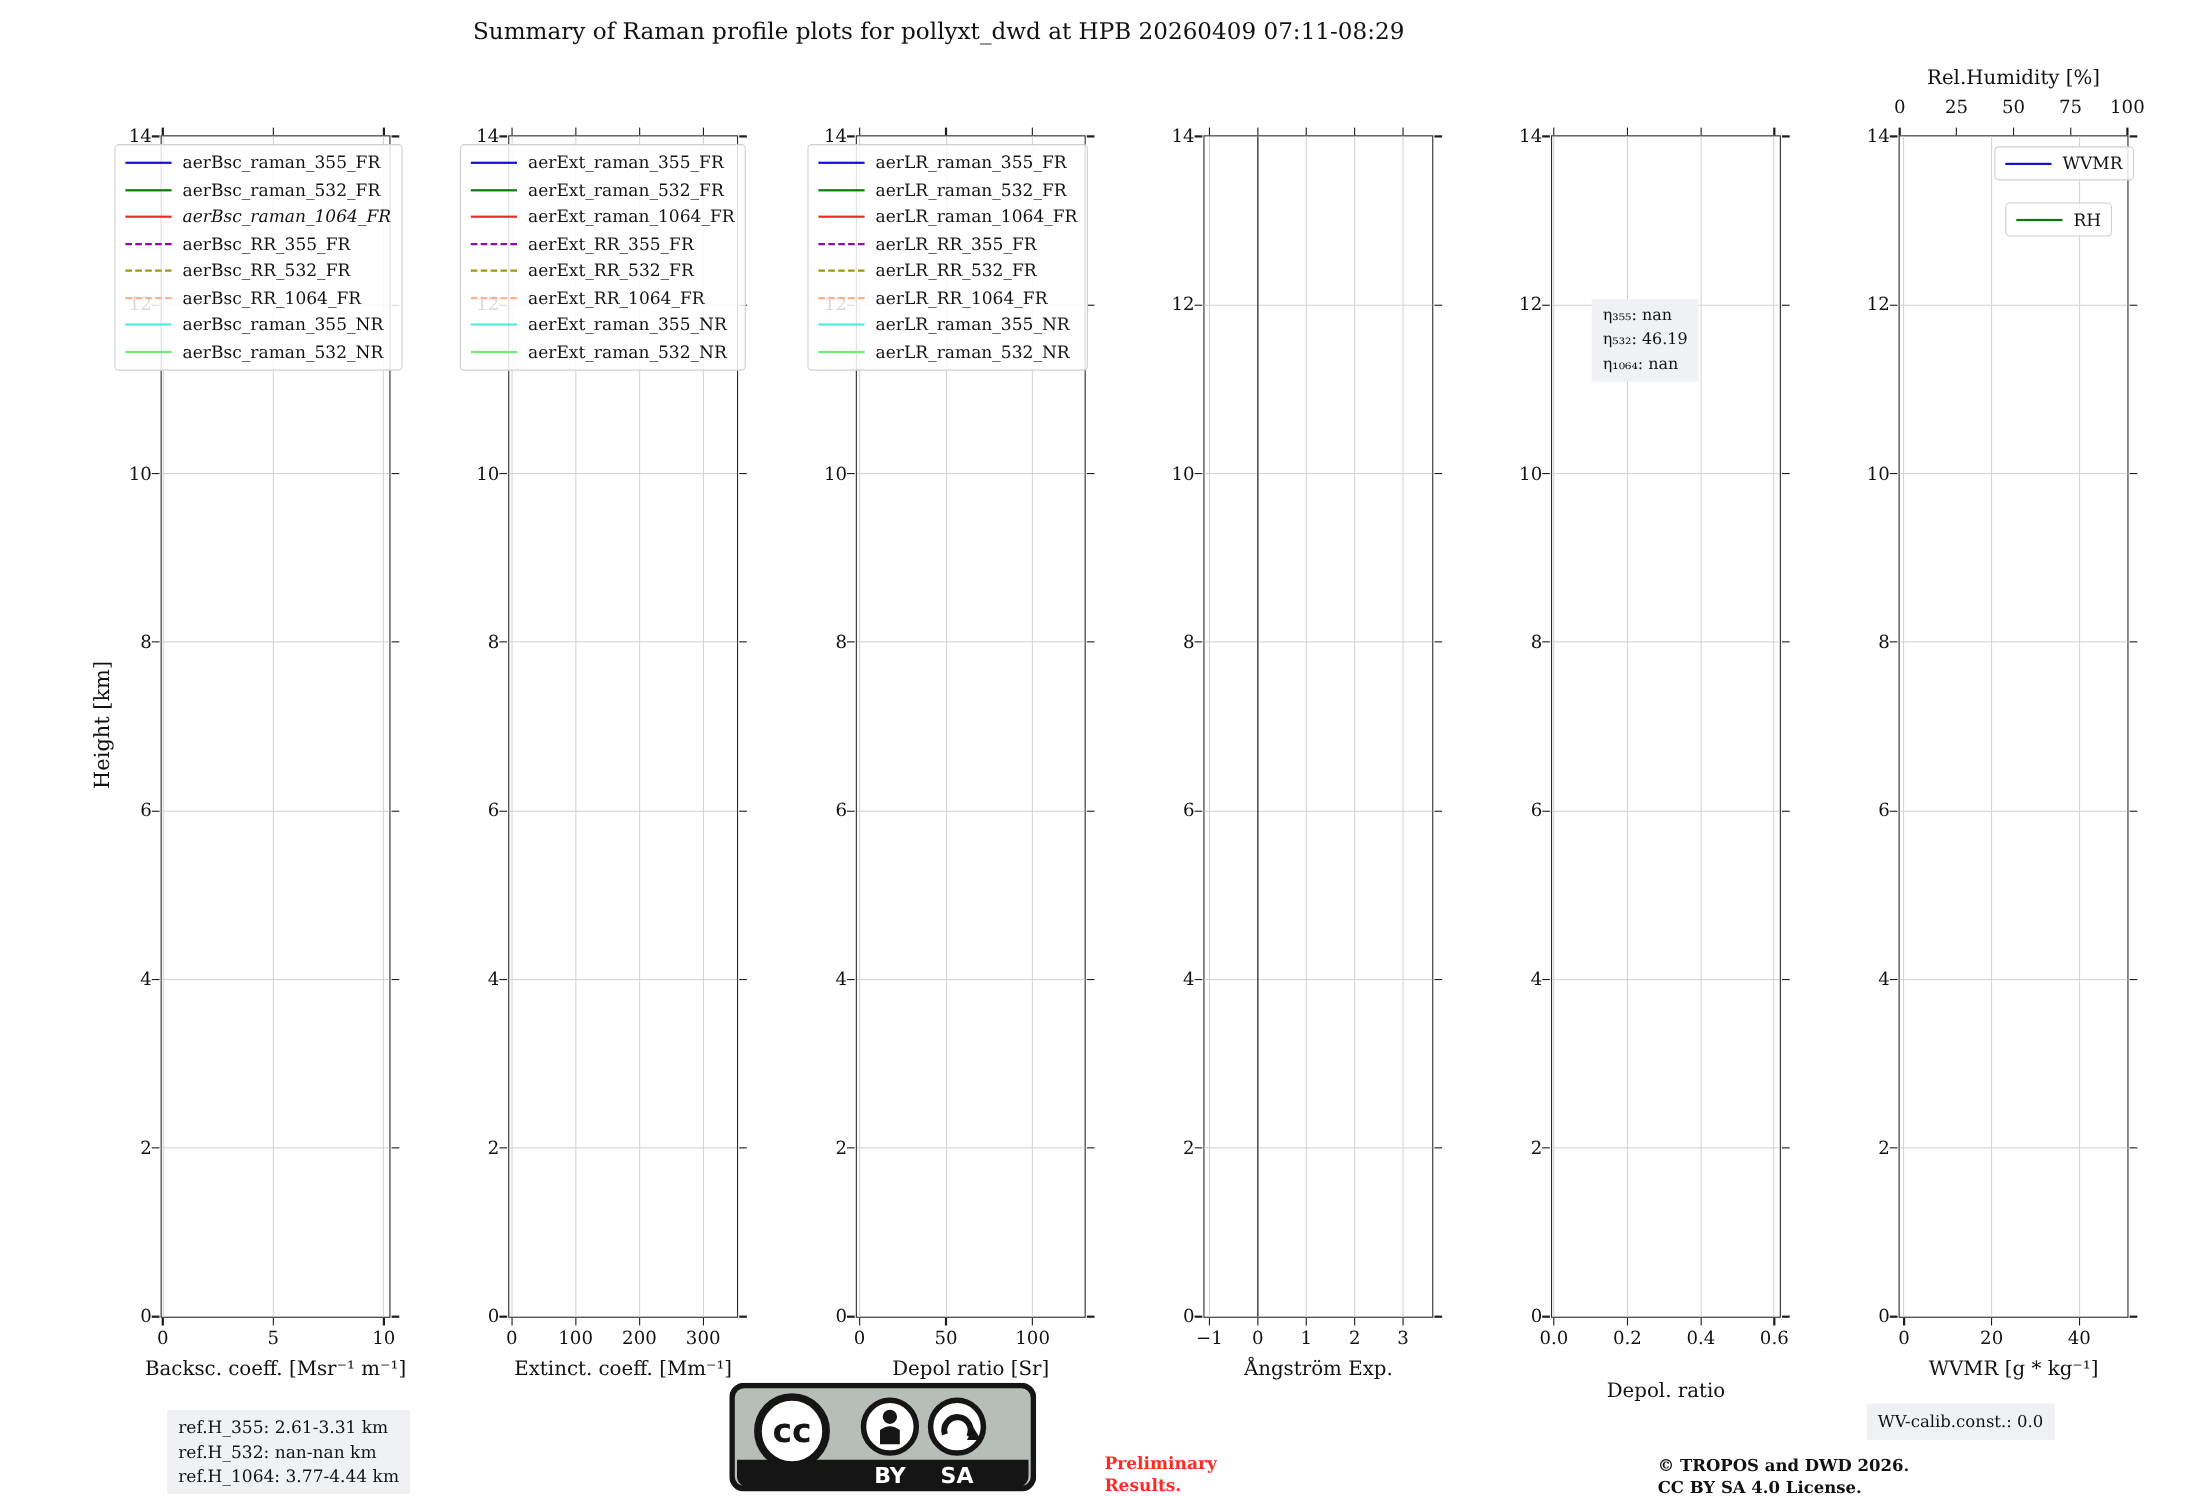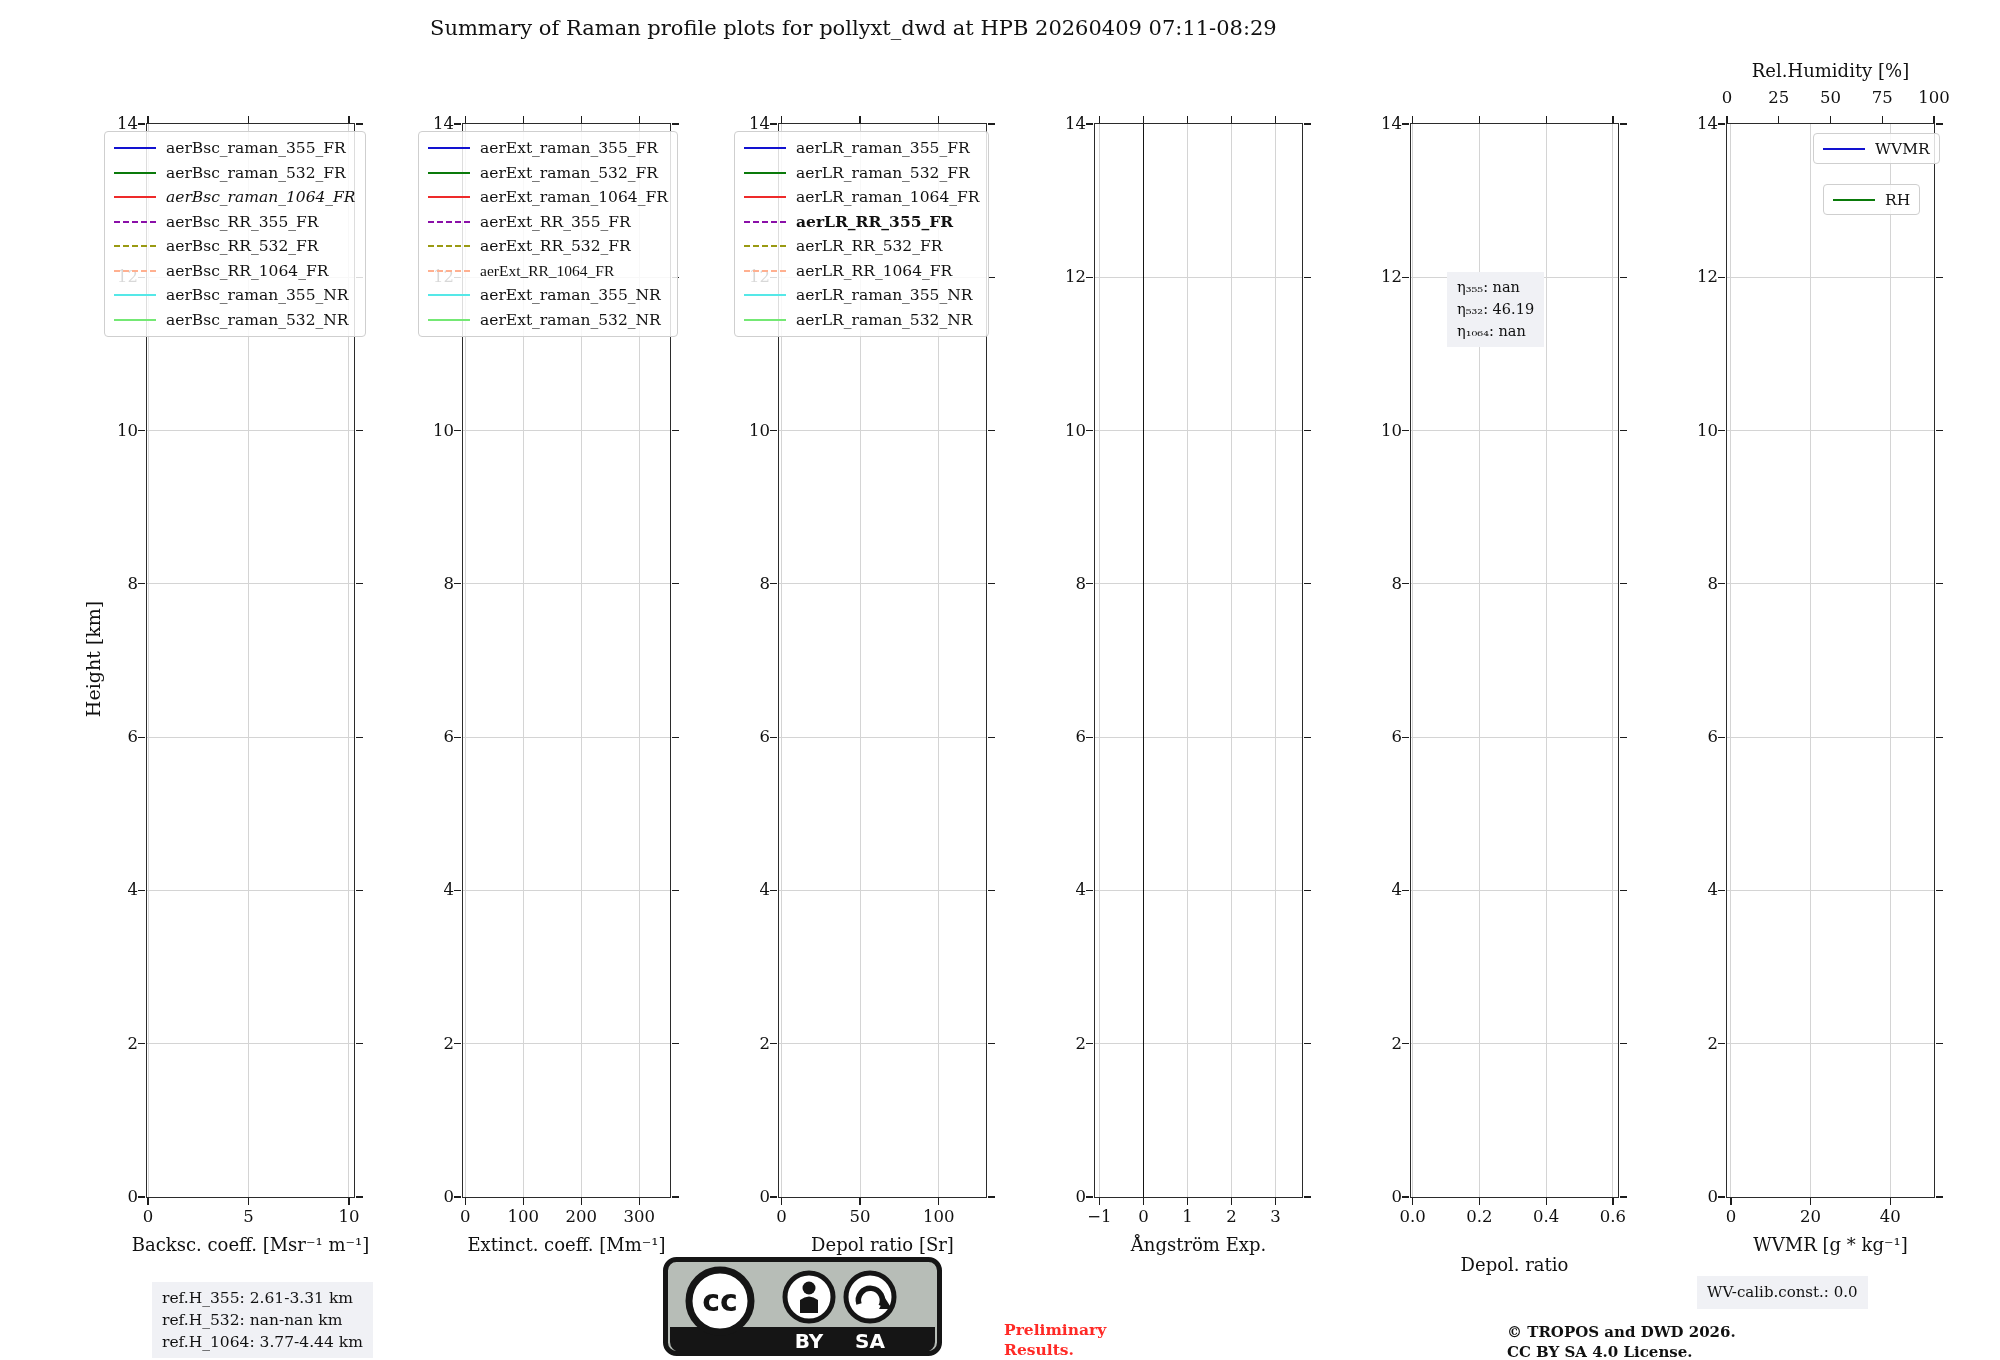--- a/index.html
+++ b/index.html
@@ -176,21 +176,21 @@
           <div class="llabel">aerExt_raman_1064_FR</div>
         </div>
         <div class="lrow" style="height: 24.5px;">
           <div class="lsample" style="border-top-style: dashed; border-top-color: rgb(138, 15, 168);"></div>
           <div class="llabel">aerExt_RR_355_FR</div>
         </div>
         <div class="lrow" style="height: 24.5px;">
           <div class="lsample" style="border-top-style: dashed; border-top-color: rgb(154, 154, 18);"></div>
           <div class="llabel">aerExt_RR_532_FR</div>
         </div>
-        <div class="lrow" style="height: 24.5px; font-family: Liberation Serif, serif;">
+        <div class="lrow" style="height: 24.5px;">
           <div class="lsample" style="border-top-style: dashed; border-top-color: rgb(255, 176, 144);"></div>
           <div class="llabel">aerExt_RR_1064_FR</div>
         </div>
         <div class="lrow" style="height: 24.5px;">
           <div class="lsample" style="border-top-style: solid; border-top-color: rgb(85, 232, 232);"></div>
           <div class="llabel">aerExt_raman_355_NR</div>
         </div>
         <div class="lrow" style="height: 24.5px;">
           <div class="lsample" style="border-top-style: solid; border-top-color: rgb(116, 232, 116);"></div>
           <div class="llabel">aerExt_raman_532_NR</div>
@@ -247,21 +247,21 @@
           <div class="llabel">aerLR_raman_355_FR</div>
         </div>
         <div class="lrow" style="height: 24.5px;">
           <div class="lsample" style="border-top-style: solid; border-top-color: rgb(10, 122, 10);"></div>
           <div class="llabel">aerLR_raman_532_FR</div>
         </div>
         <div class="lrow" style="height: 24.5px;">
           <div class="lsample" style="border-top-style: solid; border-top-color: rgb(238, 42, 42);"></div>
           <div class="llabel">aerLR_raman_1064_FR</div>
         </div>
-        <div class="lrow" style="height: 24.5px; font-weight: bold;">
+        <div class="lrow" style="height: 24.5px;">
           <div class="lsample" style="border-top-style: dashed; border-top-color: rgb(138, 15, 168);"></div>
           <div class="llabel">aerLR_RR_355_FR</div>
         </div>
         <div class="lrow" style="height: 24.5px;">
           <div class="lsample" style="border-top-style: dashed; border-top-color: rgb(154, 154, 18);"></div>
           <div class="llabel">aerLR_RR_532_FR</div>
         </div>
         <div class="lrow" style="height: 24.5px;">
           <div class="lsample" style="border-top-style: dashed; border-top-color: rgb(255, 176, 144);"></div>
           <div class="llabel">aerLR_RR_1064_FR</div>

